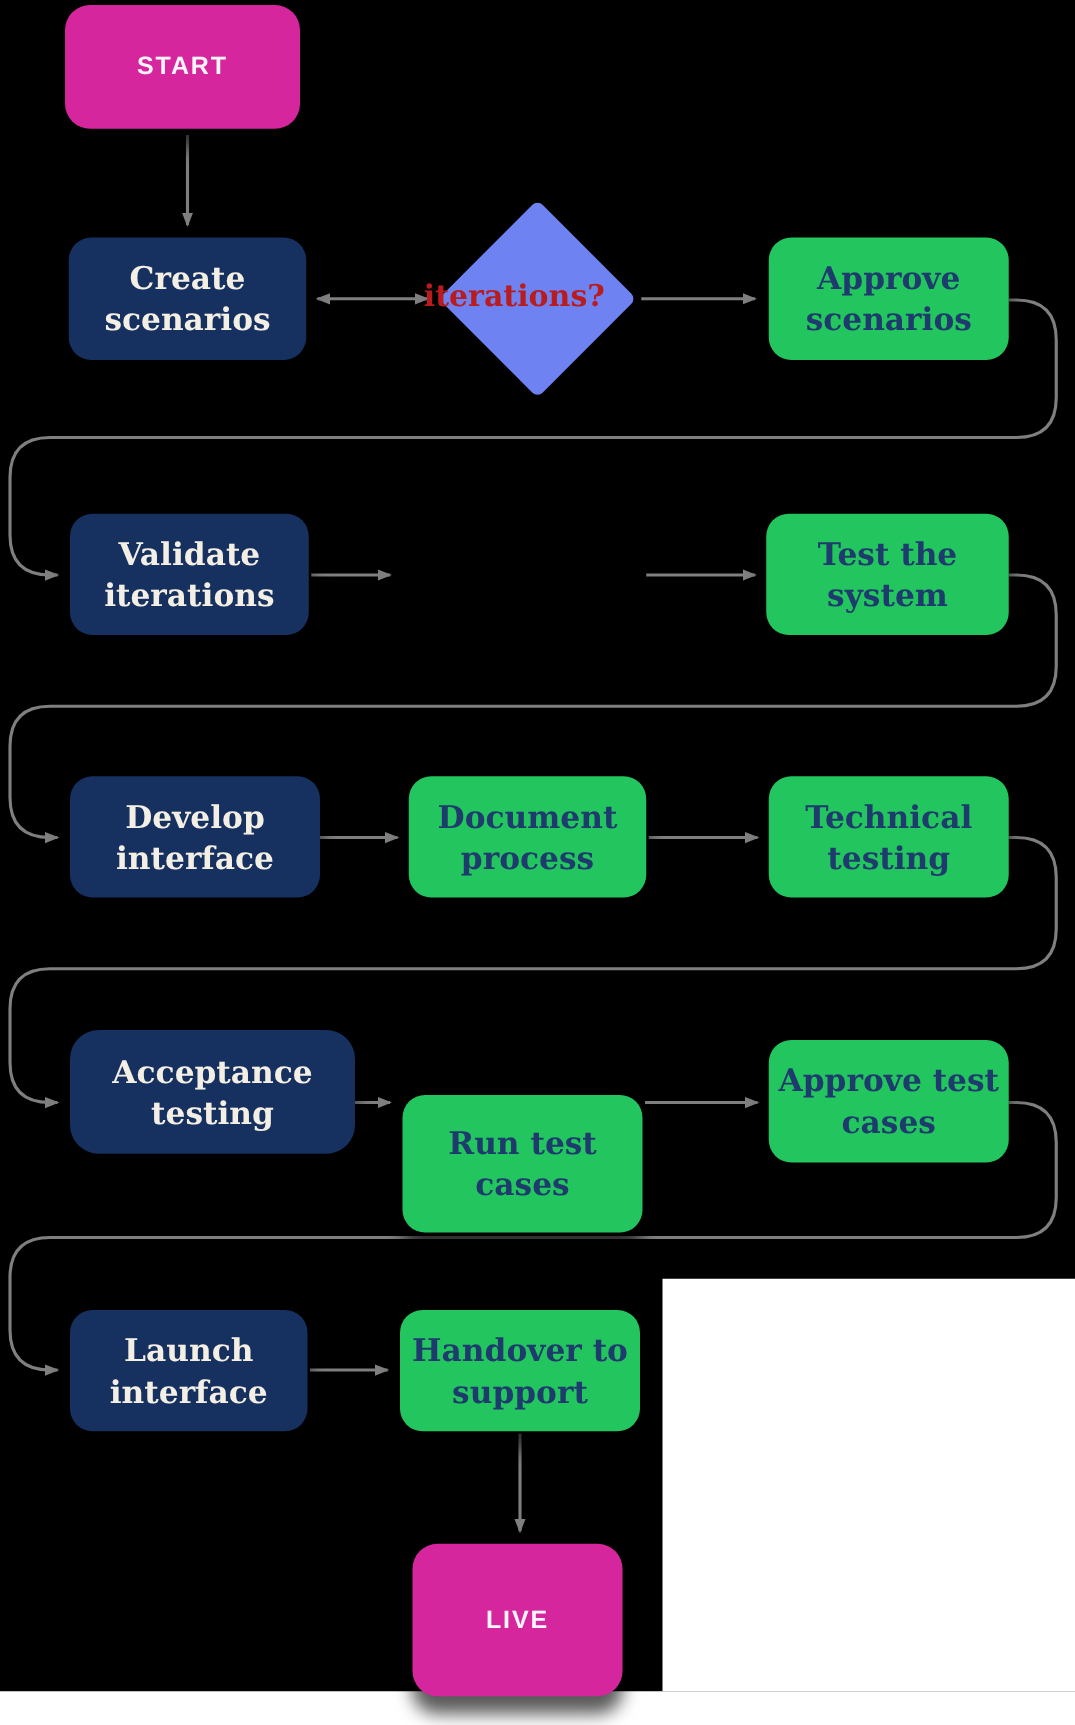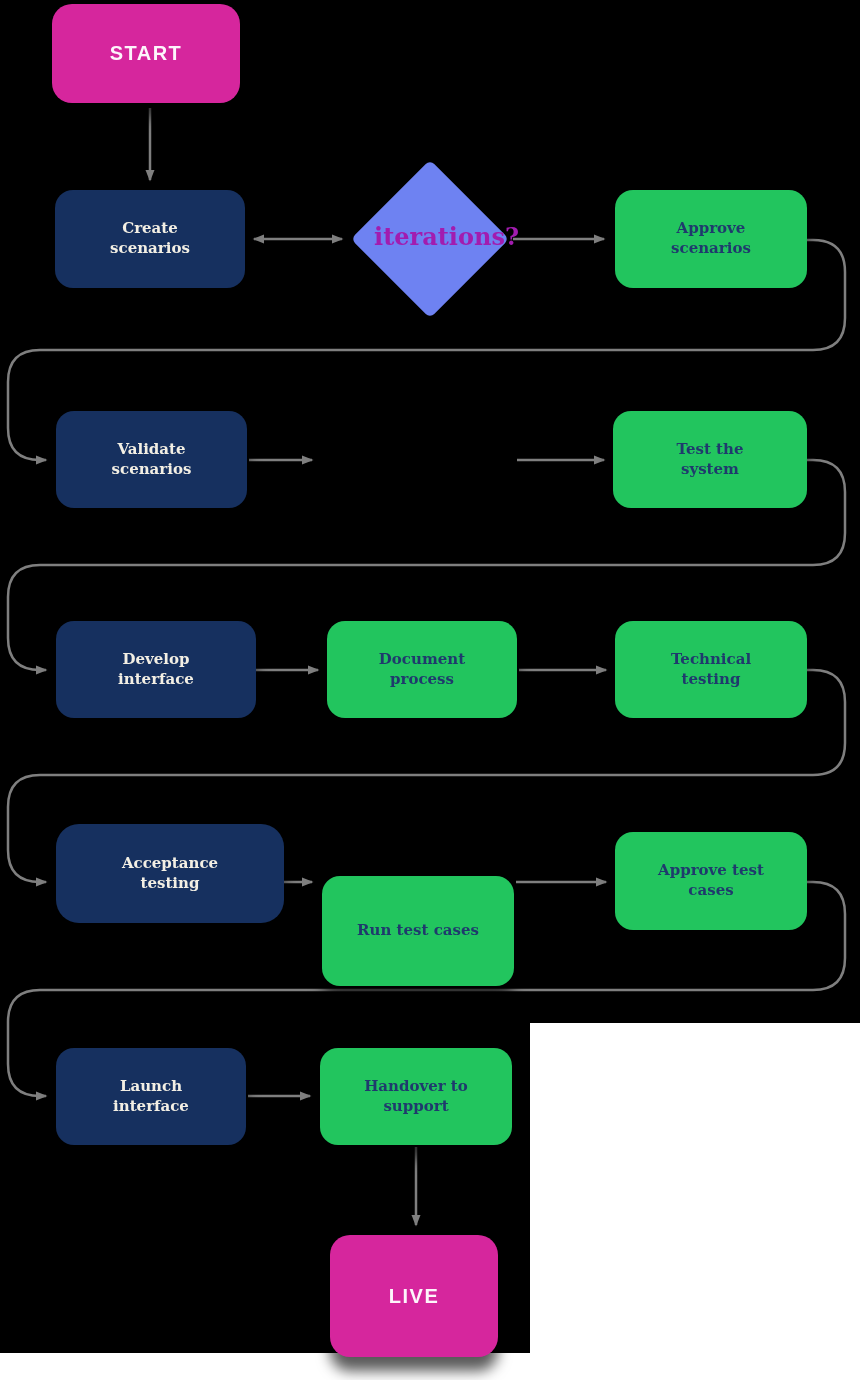--- a/index.html
+++ b/index.html
@@ -5,36 +5,36 @@
   html,body{margin:0;padding:0;background:#ffffff;}
   .stage{position:relative;width:860px;height:1380px;background:#ffffff;overflow:hidden;
          font-family:"DejaVu Serif", serif;}
   .canvas{position:absolute;left:0;top:0;width:860px;height:1353px;background:#000000;}
   .white-patch{position:absolute;left:530px;top:1023px;width:330px;height:330px;background:#ffffff;}
   svg.wires{position:absolute;left:0;top:0;width:860px;height:1380px;pointer-events:none;}
 
   .node{position:absolute;display:flex;align-items:center;justify-content:center;
         text-align:center;box-sizing:border-box;border-radius:18px;
         box-shadow:0 14px 14px rgba(0,0,0,0.65);}
-  .node .lbl{white-space:pre-line;font-weight:700;font-size:15px;line-height:1.32;}
+  .node .lbl{white-space:pre-line;font-weight:700;font-size:25px;line-height:1.32;}
 
   .terminal{background:#d6269d;border-radius:20px;}
   .terminal .lbl{font-family:"Liberation Sans", sans-serif;font-size:20px;
                  letter-spacing:1.5px;color:#fdf5fb;white-space:nowrap;}
 
   .primary{background:#16305f;}
   .primary .lbl{color:#f3efe4;}
 
   .secondary{background:#22c55e;}
   .secondary .lbl{color:#1f3a6d;}
 
   .diamond{position:absolute;left:374px;top:183px;width:112px;height:112px;background:#6e82f2;
            transform:rotate(45deg);border-radius:6px;box-shadow:0 10px 12px rgba(0,0,0,0.6);}
-  .diamond-label{position:absolute;left:349px;top:222px;width:170px;text-align:right;
-                 font-weight:700;font-size:24px;color:#a21caf;}
+  .diamond-label{position:absolute;left:339px;top:222px;width:170px;text-align:left;
+                 font-weight:700;font-size:24px;color:#b91c1c;}
 
   
   .n-start{left:52px;top:4px;width:188px;height:99px;}
   .n-create{left:55px;top:190px;width:190px;height:98px;}
   .n-approve-scenarios{left:615px;top:190px;width:192px;height:98px;}
   .n-validate{left:56px;top:411px;width:191px;height:97px;}
   .n-collect{left:322px;top:411px;width:193px;height:97px;}
   .n-test-system{left:613px;top:411px;width:194px;height:97px;}
   .n-develop{left:56px;top:621px;width:200px;height:97px;}
   .n-document{left:327px;top:621px;width:190px;height:97px;}
@@ -90,21 +90,21 @@
   <div class="diamond"></div>
   <div class="diamond-label">iterations?</div>
 
   <div class="node secondary n-approve-scenarios">
     <span class="lbl">Approve
 scenarios</span>
   </div>
 
   <div class="node primary n-validate">
     <span class="lbl">Validate
-scenarios</span>
+iterations</span>
   </div>
 
 
   <div class="node secondary n-test-system">
     <span class="lbl">Test the
 system</span>
   </div>
 
   <div class="node primary n-develop">
     <span class="lbl">Develop

